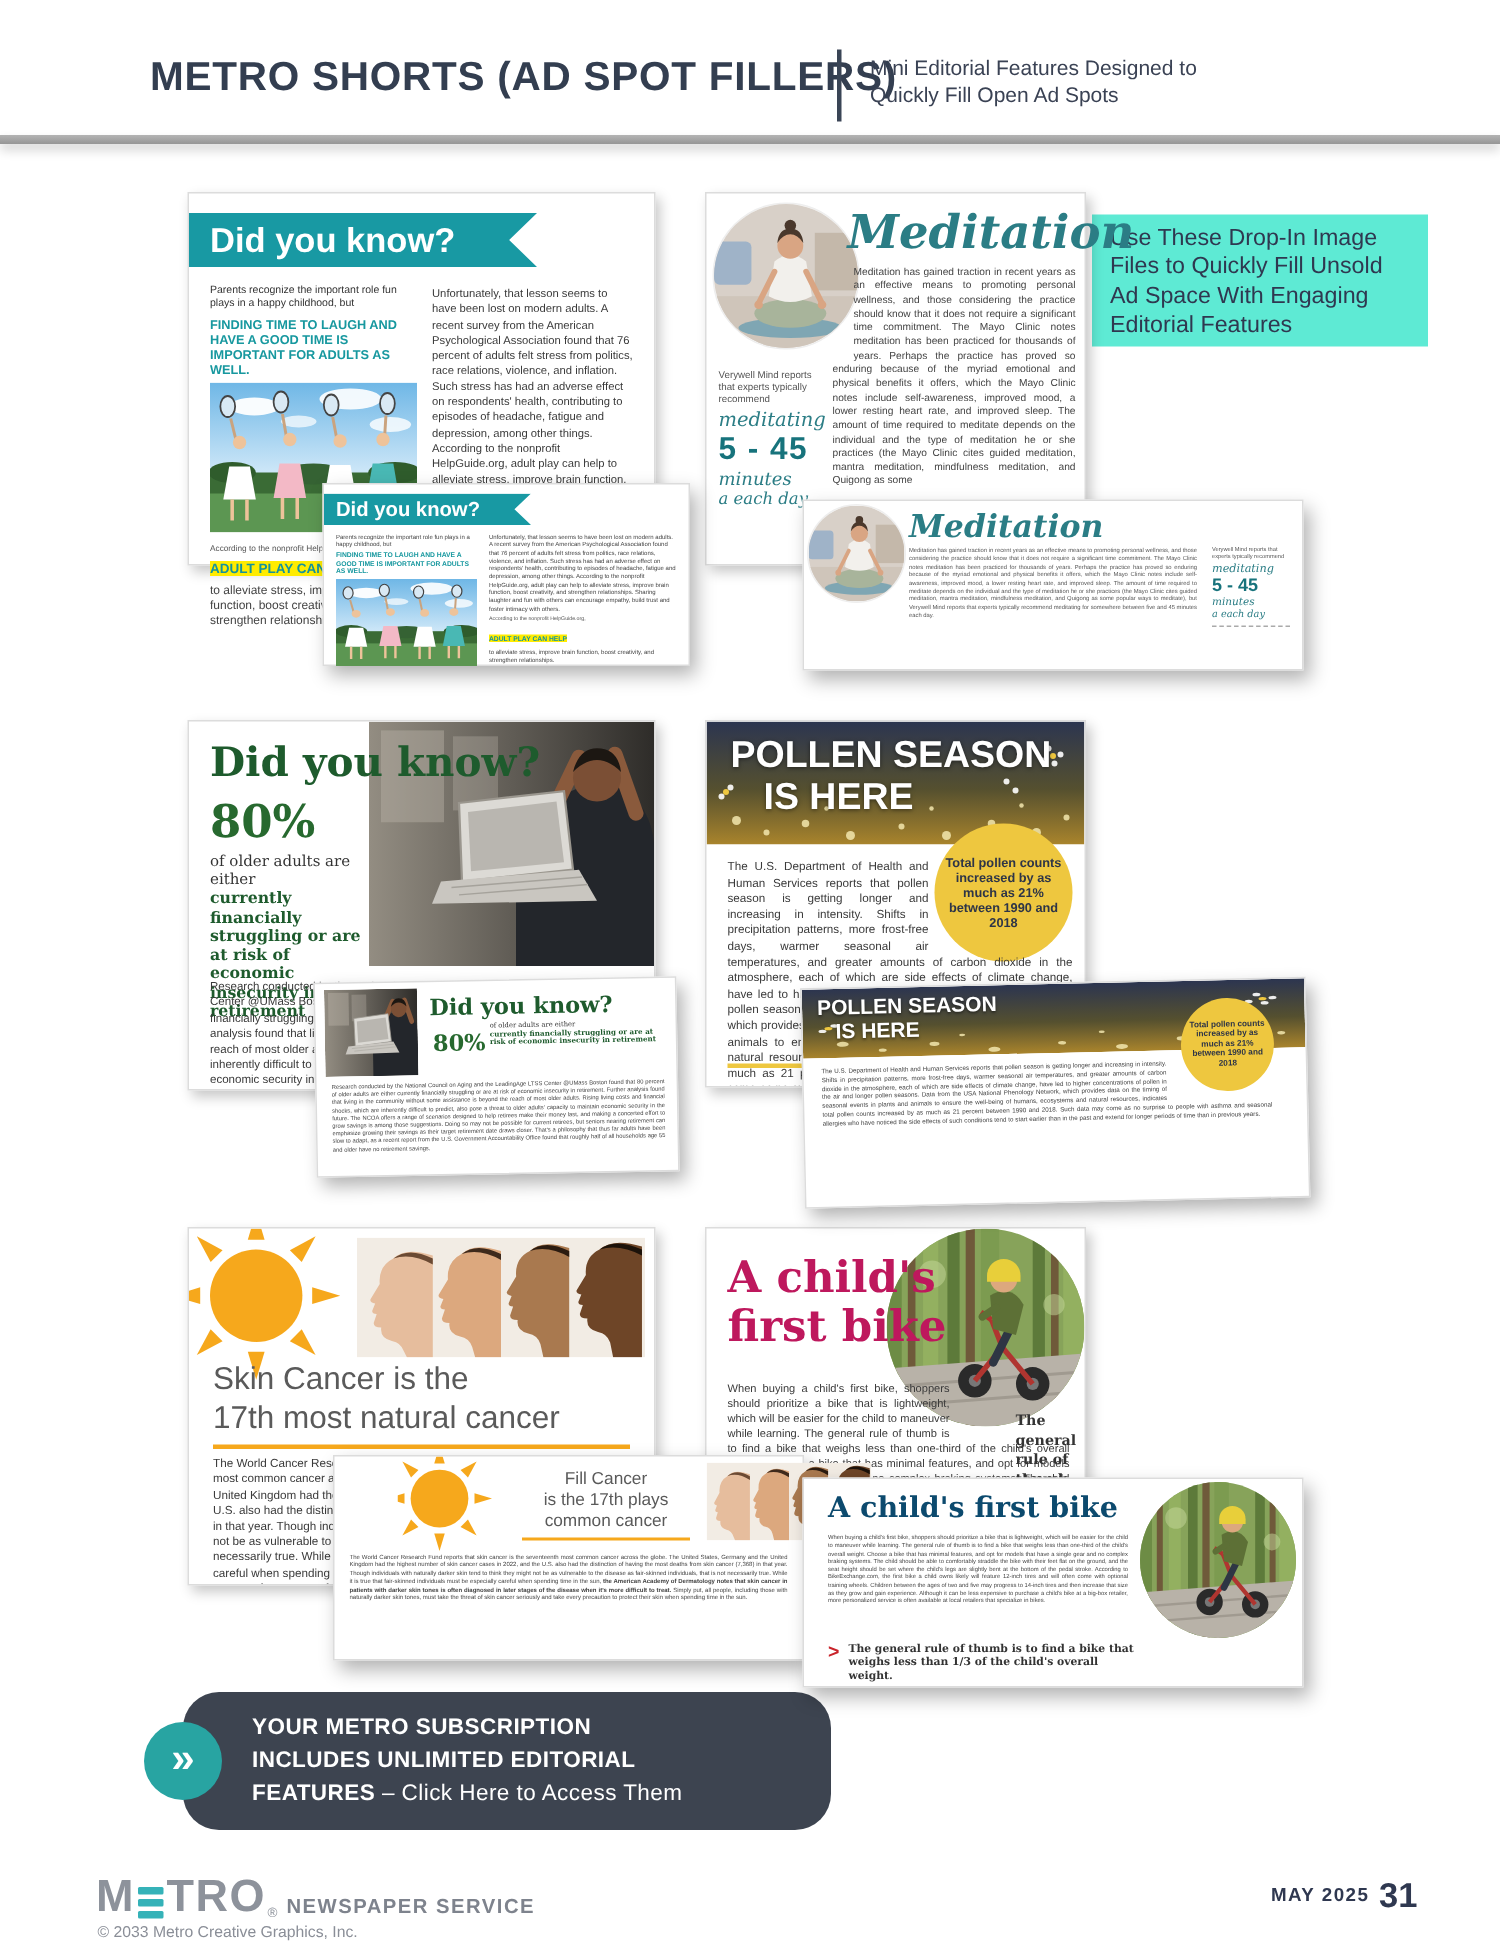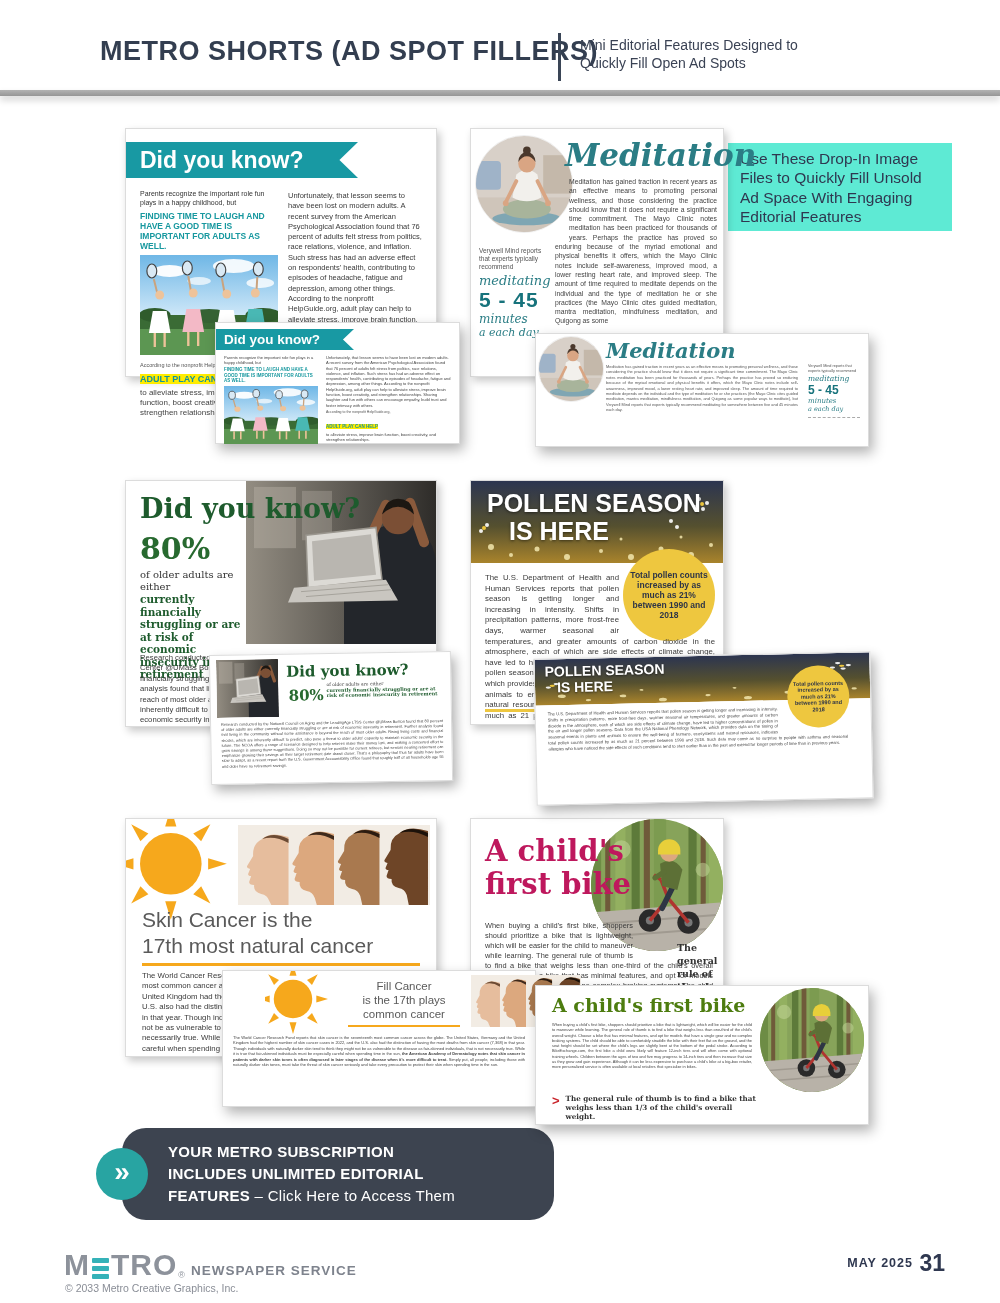--- a/index.html
+++ b/index.html
@@ -419,21 +419,21 @@
       <div>first bike</div>
     </div>
     <div class="abs just" style="left:14px;top:102px;width:228px;font-size:7.4px;line-height:10px;color:#3a3a3a;">
       <div class="floatR" style="width:80px;height:34px;"></div>
       <span>When buying a child's first bike, shoppers should prioritize a bike that is lightweight, which will be easier for the child to maneuver while learning. The general rule of thumb is to find a bike that weighs less than one-third of the child's overall weight. Choose a bike that has minimal features, and opt for models that have a single gear and no complex braking systems. The child should be able to comfortably straddle the bike with their feet flat on the ground, and the seat height should be set where the child's legs are slightly bent at the bottom of the pedal stroke. According to BikeExchange.com, the first bike a child owns likely will feature 12-inch tires and will often come with optional training wheels. Children between the ages of two and five may progress to 14-inch tires and then increase that size as they grow and gain experience. Although it can be less expensive to purchase a child's bike at a big-box retailer, more personalized service is often available at local retailers that specialize in bikes.</span>
     </div>
     <div class="abs serif" style="left:206px;top:122px;width:46px;height:46px;overflow:hidden;font-weight:bold;font-size:9.5px;line-height:13px;color:#333;">The general rule of thumb is to find a bike that weighs less than 1/3 of the child's overall weight.</div>
   </div>
 
   <div class="card small" style="left:535px;top:985px;width:332px;height:138px;z-index:3;">
-    <div class="abs serif" style="left:16px;top:8px;font-size:19px;font-weight:bold;color:#4d7c0f;">A child's first bike</div>
+    <div class="abs serif" style="left:16px;top:8px;font-size:19px;font-weight:bold;color:#0c4a6e;">A child's first bike</div>
     <div class="abs just" style="left:16px;top:36px;width:200px;height:66px;overflow:hidden;font-size:3.9px;line-height:5.3px;color:#444;">When buying a child's first bike, shoppers should prioritize a bike that is lightweight, which will be easier for the child to maneuver while learning. The general rule of thumb is to find a bike that weighs less than one-third of the child's overall weight. Choose a bike that has minimal features, and opt for models that have a single gear and no complex braking systems. The child should be able to comfortably straddle the bike with their feet flat on the ground, and the seat height should be set where the child's legs are slightly bent at the bottom of the pedal stroke. According to BikeExchange.com, the first bike a child owns likely will feature 12-inch tires and will often come with optional training wheels. Children between the ages of two and five may progress to 14-inch tires and then increase that size as they grow and gain experience. Although it can be less expensive to purchase a child's bike at a big-box retailer, more personalized service is often available at local retailers that specialize in bikes.</div>
     <div class="circle" style="left:224px;top:2px;width:104px;height:104px;border:none;">
       <svg>
           <use href="#sym-bike"></use>
         </svg>
     </div>
     <div class="abs" style="left:16px;top:108px;width:210px;display:flex;gap:6px;">
       <span style="color:#c9242b;font-weight:800;font-size:13px;line-height:13px;">&gt;</span>
       <span class="serif" style="font-weight:bold;font-size:7.2px;line-height:9px;color:#333;">The general rule of thumb is to find a bike that weighs less than 1/3 of the child's overall weight.</span>
     </div>

